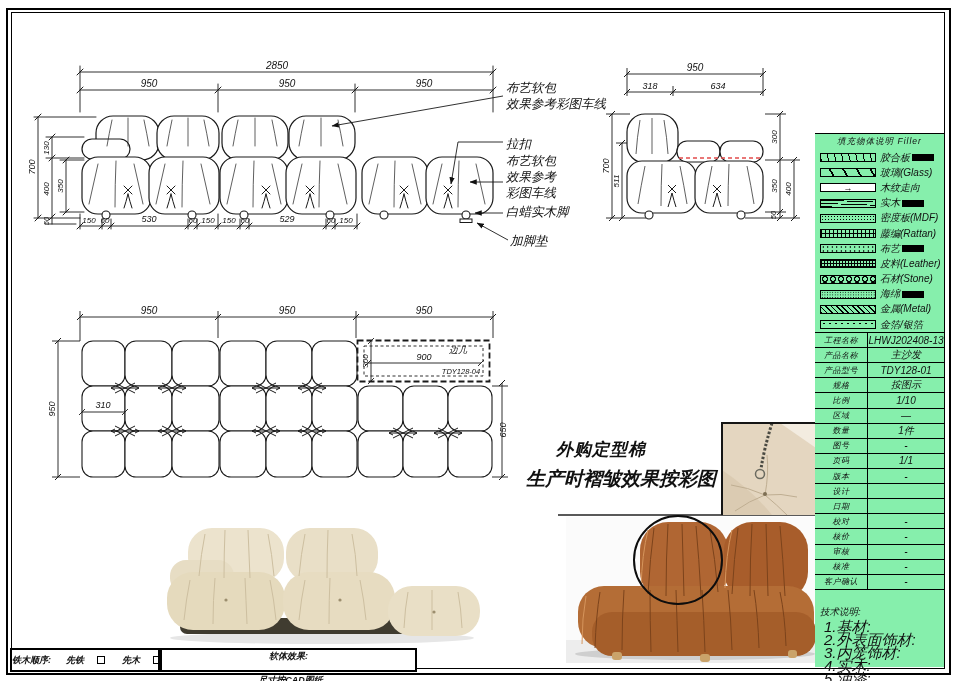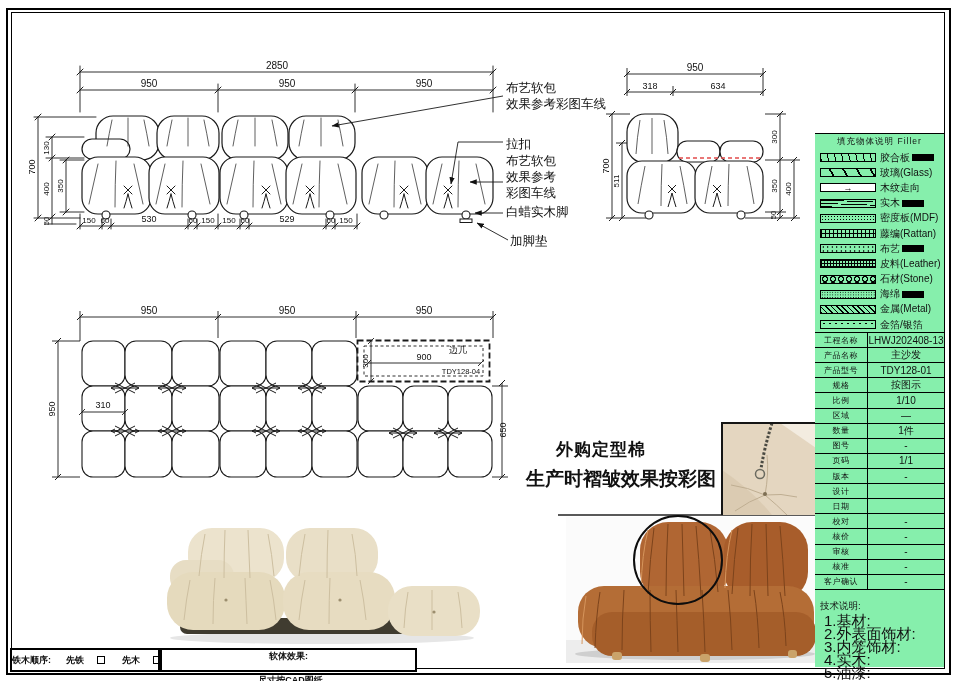--- a/index.html
+++ b/index.html
@@ -1,17 +1,17 @@
 <!DOCTYPE html>
 <html><head>
 <meta charset="utf-8">
 <style>
   html,body{margin:0;padding:0;background:#fff;}
   .sheet{position:relative;width:958px;height:681px;background:#fff;overflow:hidden;
-         font-family:"Liberation Sans","DejaVu Sans",sans-serif;color:#111;}
+         font-family:"Liberation Sans","DejaVu Sans",sans-serif;color:#111;font-style:italic;}
   .abs{position:absolute;}
   .frame-outer{left:6px;top:8px;width:941px;height:663px;border:2px solid #000;}
   .frame-inner{left:11px;top:12px;width:932px;height:655px;border:1px solid #000;}
   svg text{font-family:"Liberation Sans","DejaVu Sans",sans-serif;fill:#111;}
   .d10{font-size:10px;text-anchor:middle;}
   .d9{font-size:9px;text-anchor:middle;}
   .d8{font-size:8px;text-anchor:middle;}
   .d75{font-size:7.5px;text-anchor:middle;}
   .co{font-size:12.5px;text-anchor:start;}
   
@@ -31,21 +31,21 @@
   .p-fabric{background:radial-gradient(#000 22%,transparent 28%);background-size:4.5px 4px;}
   .p-leather{background:repeating-linear-gradient(0deg,#000 0 0.9px,transparent 0.9px 3px),repeating-linear-gradient(90deg,#000 0 0.9px,transparent 0.9px 3px);}
   .p-stone{background:radial-gradient(circle at 50% 50%,transparent 0 2px,#000 2px 2.9px,transparent 3px);background-size:8px 6px;}
   .p-sponge{background:radial-gradient(#000 30%,transparent 36%);background-size:2.6px 2.6px;}
   .p-metal{background:repeating-linear-gradient(45deg,#000 0 1.1px,transparent 1.1px 3.8px);}
   .p-foil{background:radial-gradient(#000 22%,transparent 30%);background-size:6px 5px;}
   .tblock{top:332px;}
   .tb-row{height:15.12px;display:flex;border-bottom:1px solid #000;box-sizing:border-box;}
   .tb-label{width:52px;border-right:1px solid #000;display:flex;align-items:center;justify-content:center;font-size:8px;letter-spacing:0.5px;flex:none;}
   .tb-value{flex:1;display:flex;align-items:center;justify-content:center;font-size:10px;}
-  .technotes{top:589px;height:78px;padding:10px 0 0 5px;box-sizing:border-box;}
+  .technotes{top:589px;height:78px;padding:16px 0 0 5px;box-sizing:border-box;}
   .tn-title{font-size:9.5px;margin-bottom:1px;}
   .tn-item{font-size:15px;line-height:13px;padding-left:4px;white-space:nowrap;}
   
   .fbox{top:648px;height:24px;border:2px solid #000;box-sizing:border-box;display:flex;align-items:center;
         font-size:9px;font-weight:bold;gap:11px;background:#fff;white-space:nowrap;}
   .cbx{display:inline-block;width:8px;height:8px;border:1.5px solid #000;box-sizing:border-box;margin:0 2px;flex:none;}
   .fopt{margin-left:4px;}
   
   .note1{left:556px;top:438px;font-size:17px;font-weight:bold;letter-spacing:1px;}
   .note2{left:526px;top:466px;font-size:19px;font-weight:bold;}

